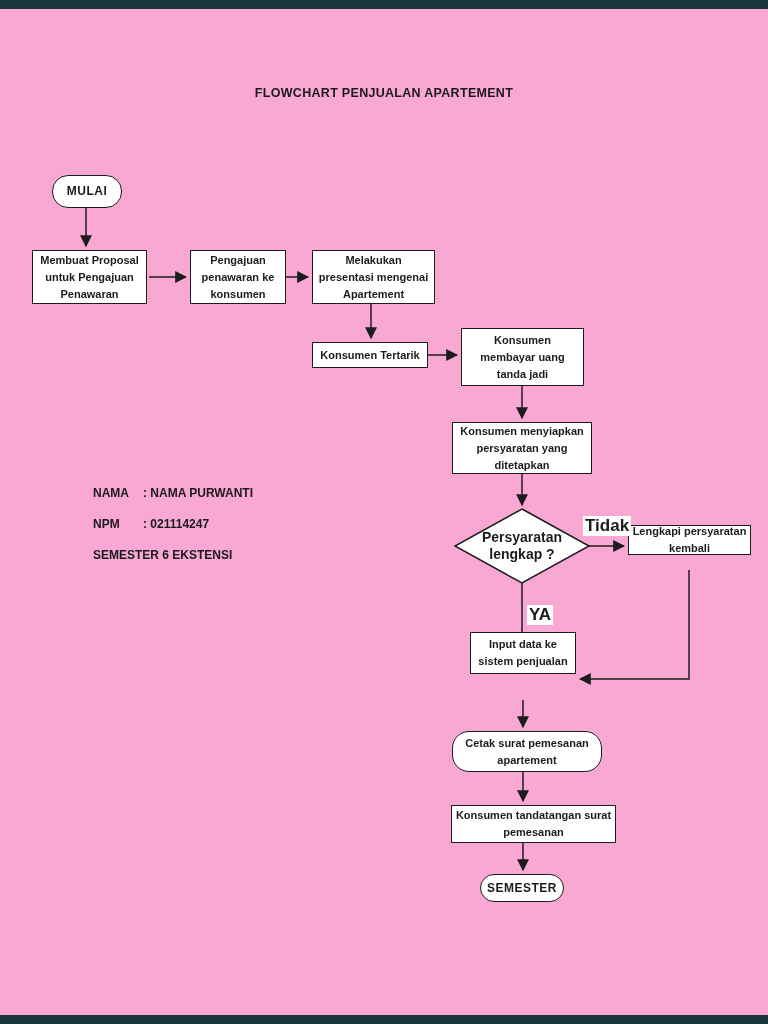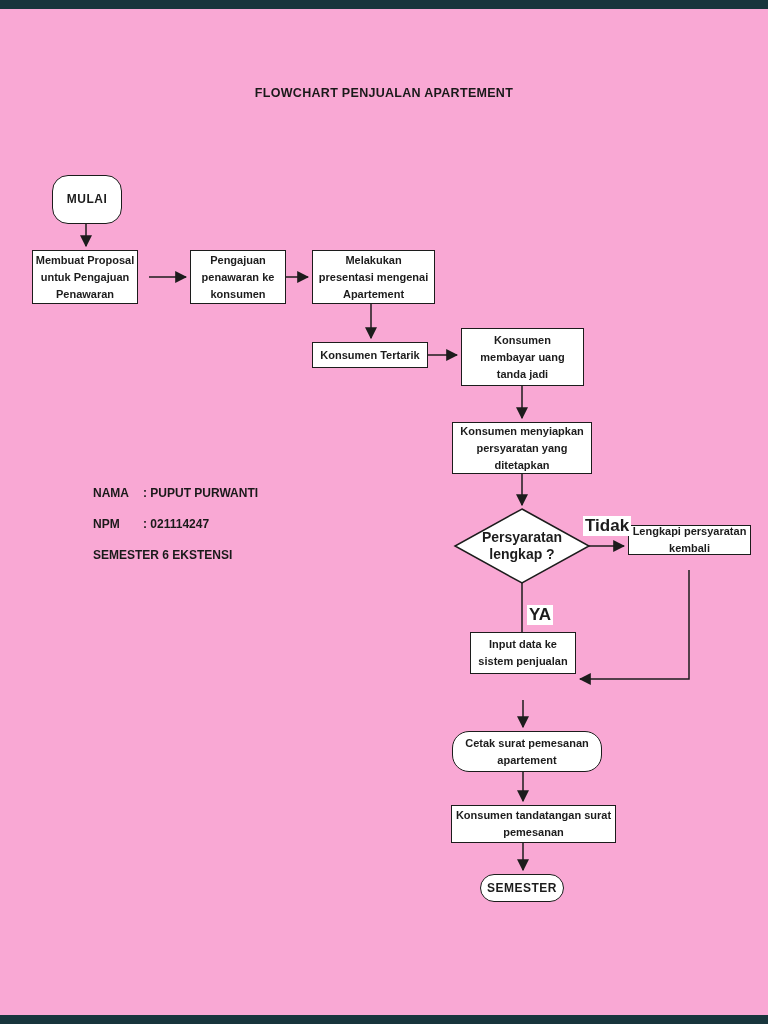--- a/index.html
+++ b/index.html
@@ -77,23 +77,23 @@
       <path d="M589,546 L624,546" marker-end="url(#arrow)"></path>
       <path d="M522,583 L522,654" marker-end="url(#arrow)"></path>
       <path d="M689,570 L689,679 L580,679" marker-end="url(#arrow)"></path>
       <path d="M523,700 L523,727" marker-end="url(#arrow)"></path>
       <path d="M523,772 L523,801" marker-end="url(#arrow)"></path>
       <path d="M523,843 L523,870" marker-end="url(#arrow)"></path>
     </g>
     <polygon points="522,509 589,546 522,583 455,546" fill="#ffffff" stroke="#1c1c1c" stroke-width="1.5"></polygon>
   </svg>
 
-  <div class="node terminator" style="left:52px;top:175px;width:70px;height:49px;">MULAI</div>
+  <div class="node terminator" style="left:52px;top:175px;width:70px;height:33px;">MULAI</div>
 
-  <div class="node" style="left:32px;top:250px;width:106px;height:54px;">Membuat Proposal
+  <div class="node" style="left:32px;top:250px;width:115px;height:54px;">Membuat Proposal
 untuk Pengajuan
 Penawaran</div>
 
   <div class="node" style="left:190px;top:250px;width:96px;height:54px;">Pengajuan
 penawaran ke
 konsumen</div>
 
   <div class="node" style="left:312px;top:250px;width:123px;height:54px;">Melakukan
 presentasi mengenai
 Apartement</div>
@@ -124,21 +124,21 @@
 pemesanan</div>
 
   <div class="node terminator" style="left:480px;top:874px;width:84px;height:28px;">SEMESTER</div>
 
   <div class="edge-label" style="left:583px;top:516px;">Tidak</div>
   <div class="edge-label" style="left:527px;top:605px;">YA</div>
 
   <div class="info-block">
     <div class="info-row">
       <span class="info-label">NAMA</span>
-      <span class="info-value">: PUPUT PURWANTI</span>
+      <span class="info-value">: NAMA PURWANTI</span>
     </div>
     <div class="info-row">
       <span class="info-label">NPM</span>
       <span class="info-value">: 021114247</span>
     </div>
     <div class="info-row">
       <span class="info-label" style="min-width:0;">SEMESTER 6 EKSTENSI</span>
       <span class="info-value"></span>
     </div>
   </div>

